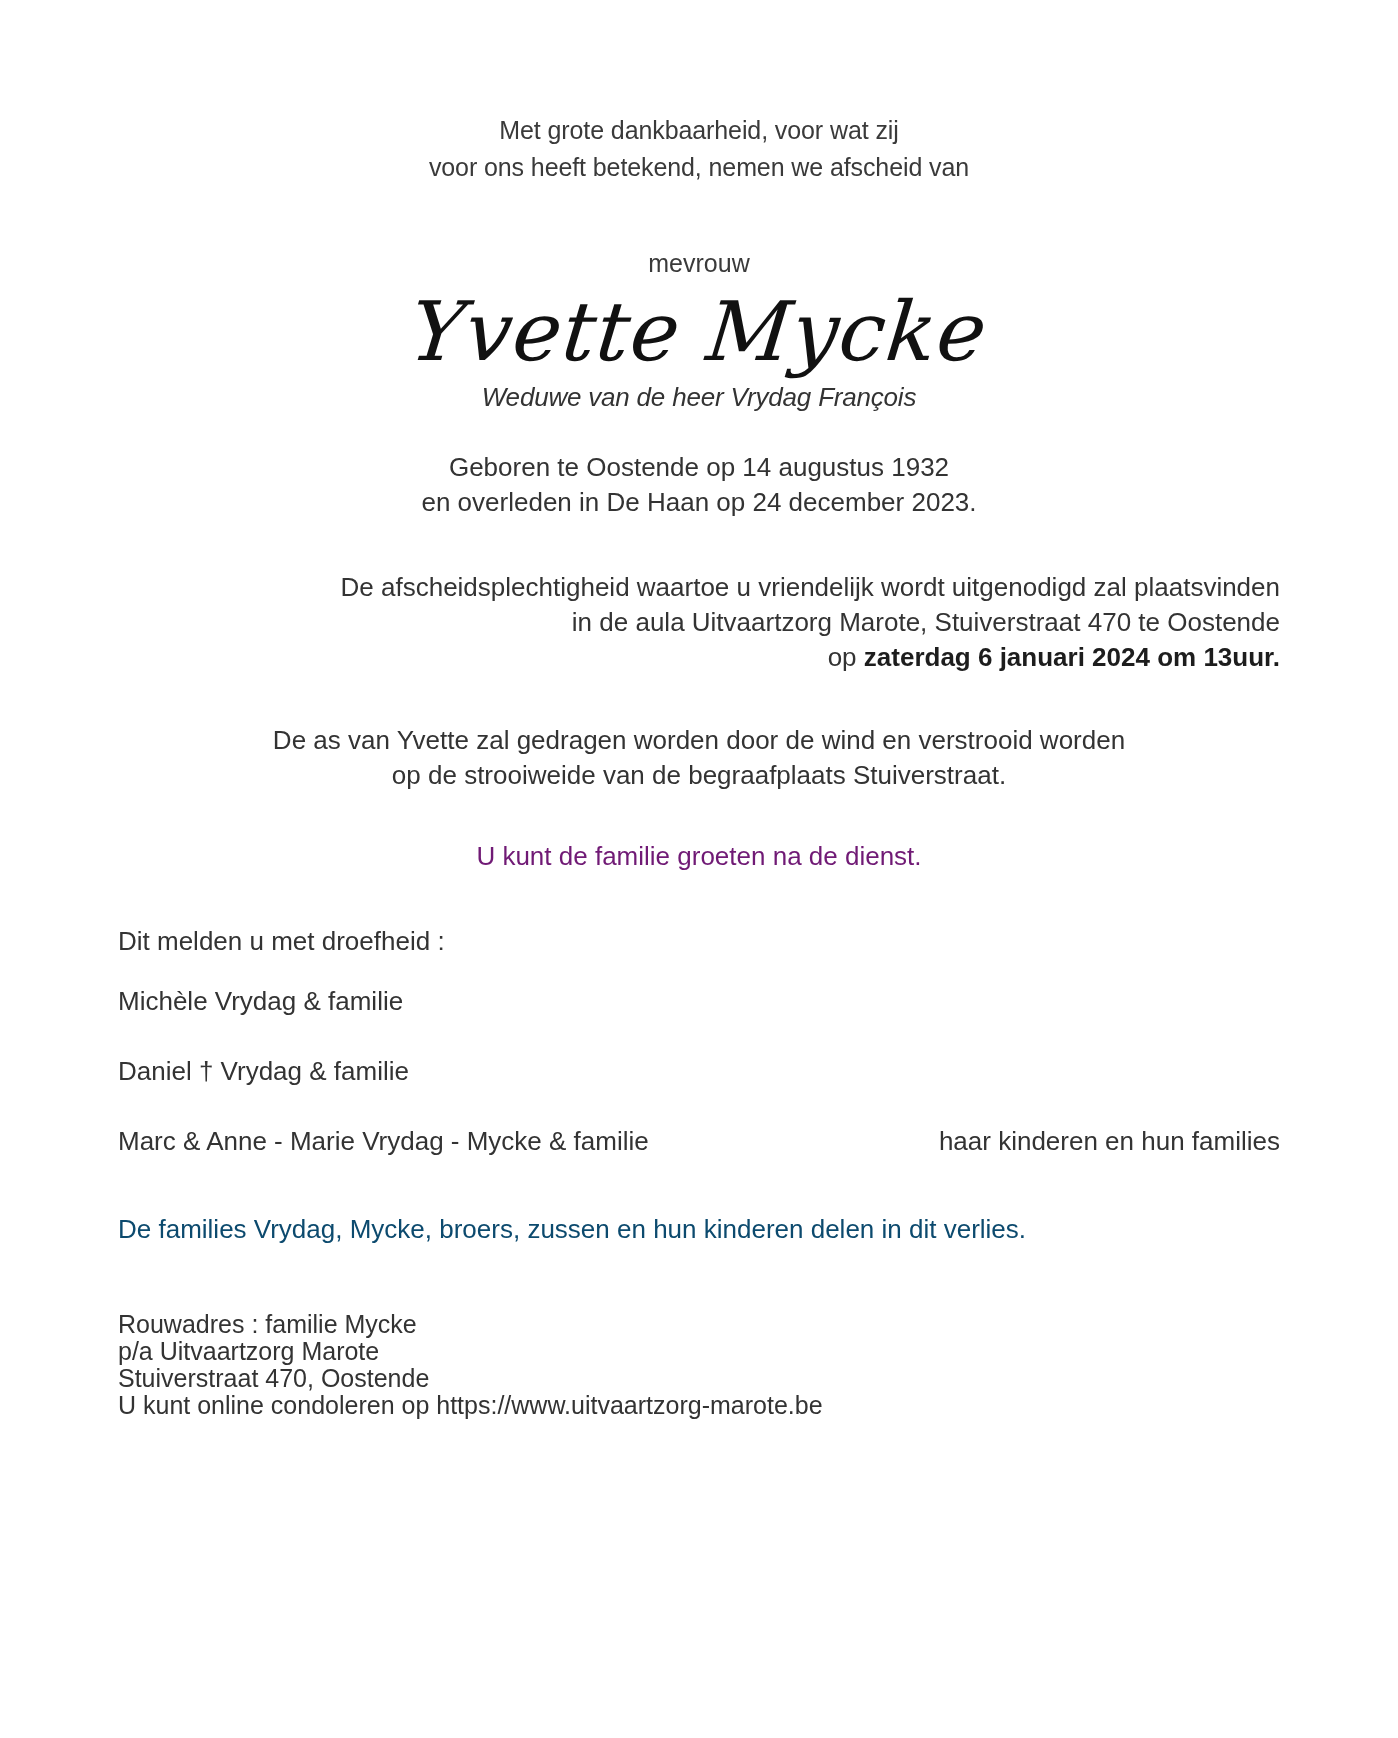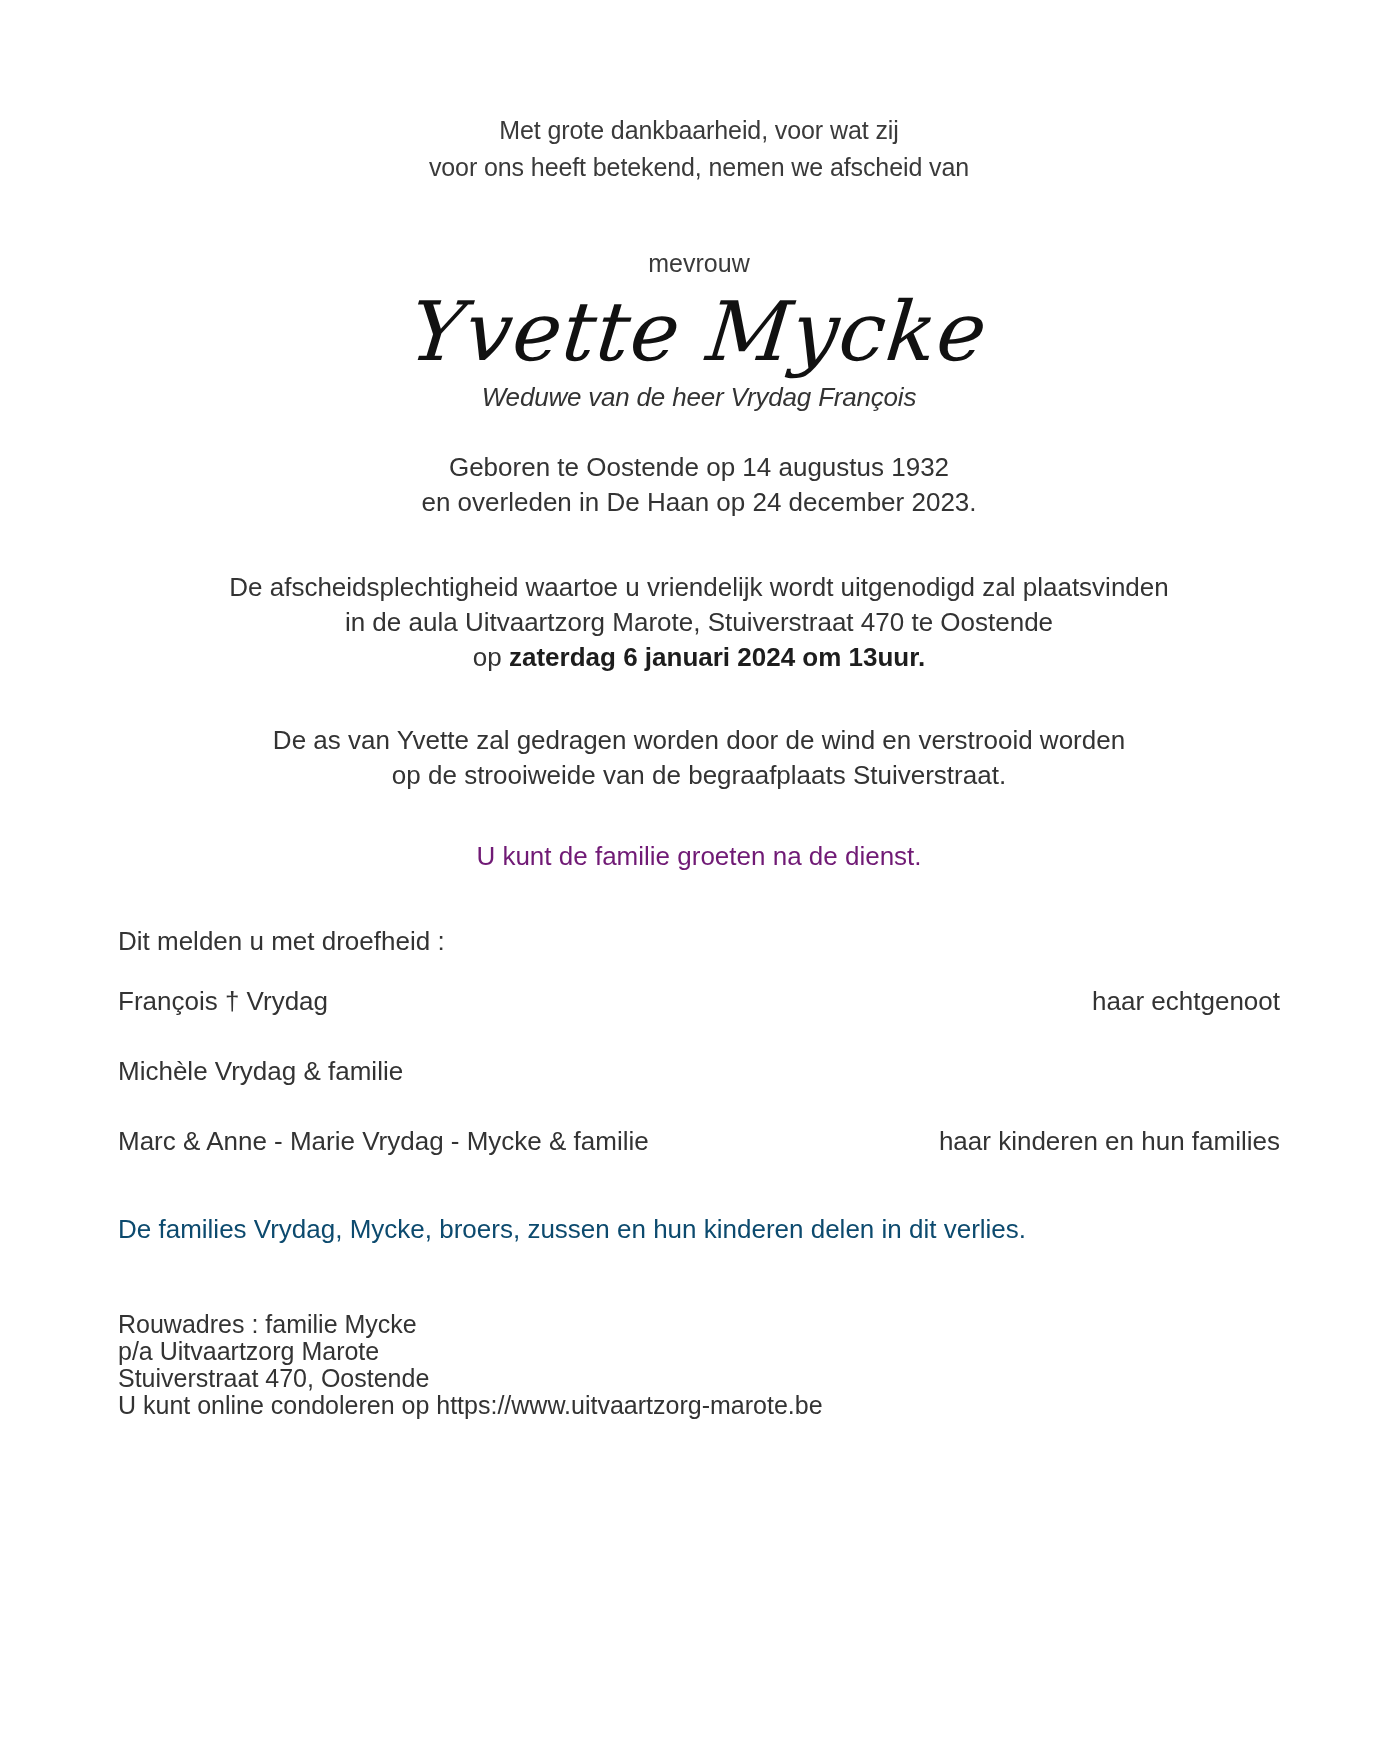--- a/index.html
+++ b/index.html
@@ -82,21 +82,21 @@
   }
   .dates div { white-space: nowrap; }
 
   .ceremony {
     margin-top: 50px;
     font-size: 26px;
     line-height: 35px;
     font-weight: 300;
     color: #333333;
   }
-  .ceremony div { white-space: nowrap; }
+  .ceremony div { white-space: nowrap; text-align: right; }
   .ceremony .strong {
     font-weight: 600;
     color: #1d1d1d;
   }
 
   .ashes {
     margin-top: 48px;
     font-size: 26px;
     line-height: 35px;
     font-weight: 300;
@@ -201,25 +201,25 @@
     <div>De as van  Yvette zal gedragen worden door de wind en verstrooid worden</div>
     <div>op de strooiweide van de begraafplaats Stuiverstraat.</div>
   </div>
 
   <div class="greet centered">U kunt de familie groeten na de dienst.</div>
 
   <div class="announce-intro">Dit melden u met droefheid :</div>
 
   <div class="family-list">
     <div class="family-row">
-      <div class="family-name">François † Vrydag</div>
-      <div class="family-role">haar echtgenoot</div>
+      <div class="family-name">Michèle Vrydag &amp; familie</div>
+      <div class="family-role"></div>
     </div>
     <div class="family-row">
-      <div class="family-name">Michèle Vrydag &amp; familie</div>
+      <div class="family-name">Daniel † Vrydag &amp; familie</div>
       <div class="family-role"></div>
     </div>
     <div class="family-row">
       <div class="family-name">Marc &amp; Anne - Marie Vrydag - Mycke &amp; familie</div>
       <div class="family-role">haar kinderen en hun families</div>
     </div>
   </div>
 
   <div class="families-note">De families Vrydag, Mycke, broers, zussen en hun kinderen delen in dit verlies.</div>
 

